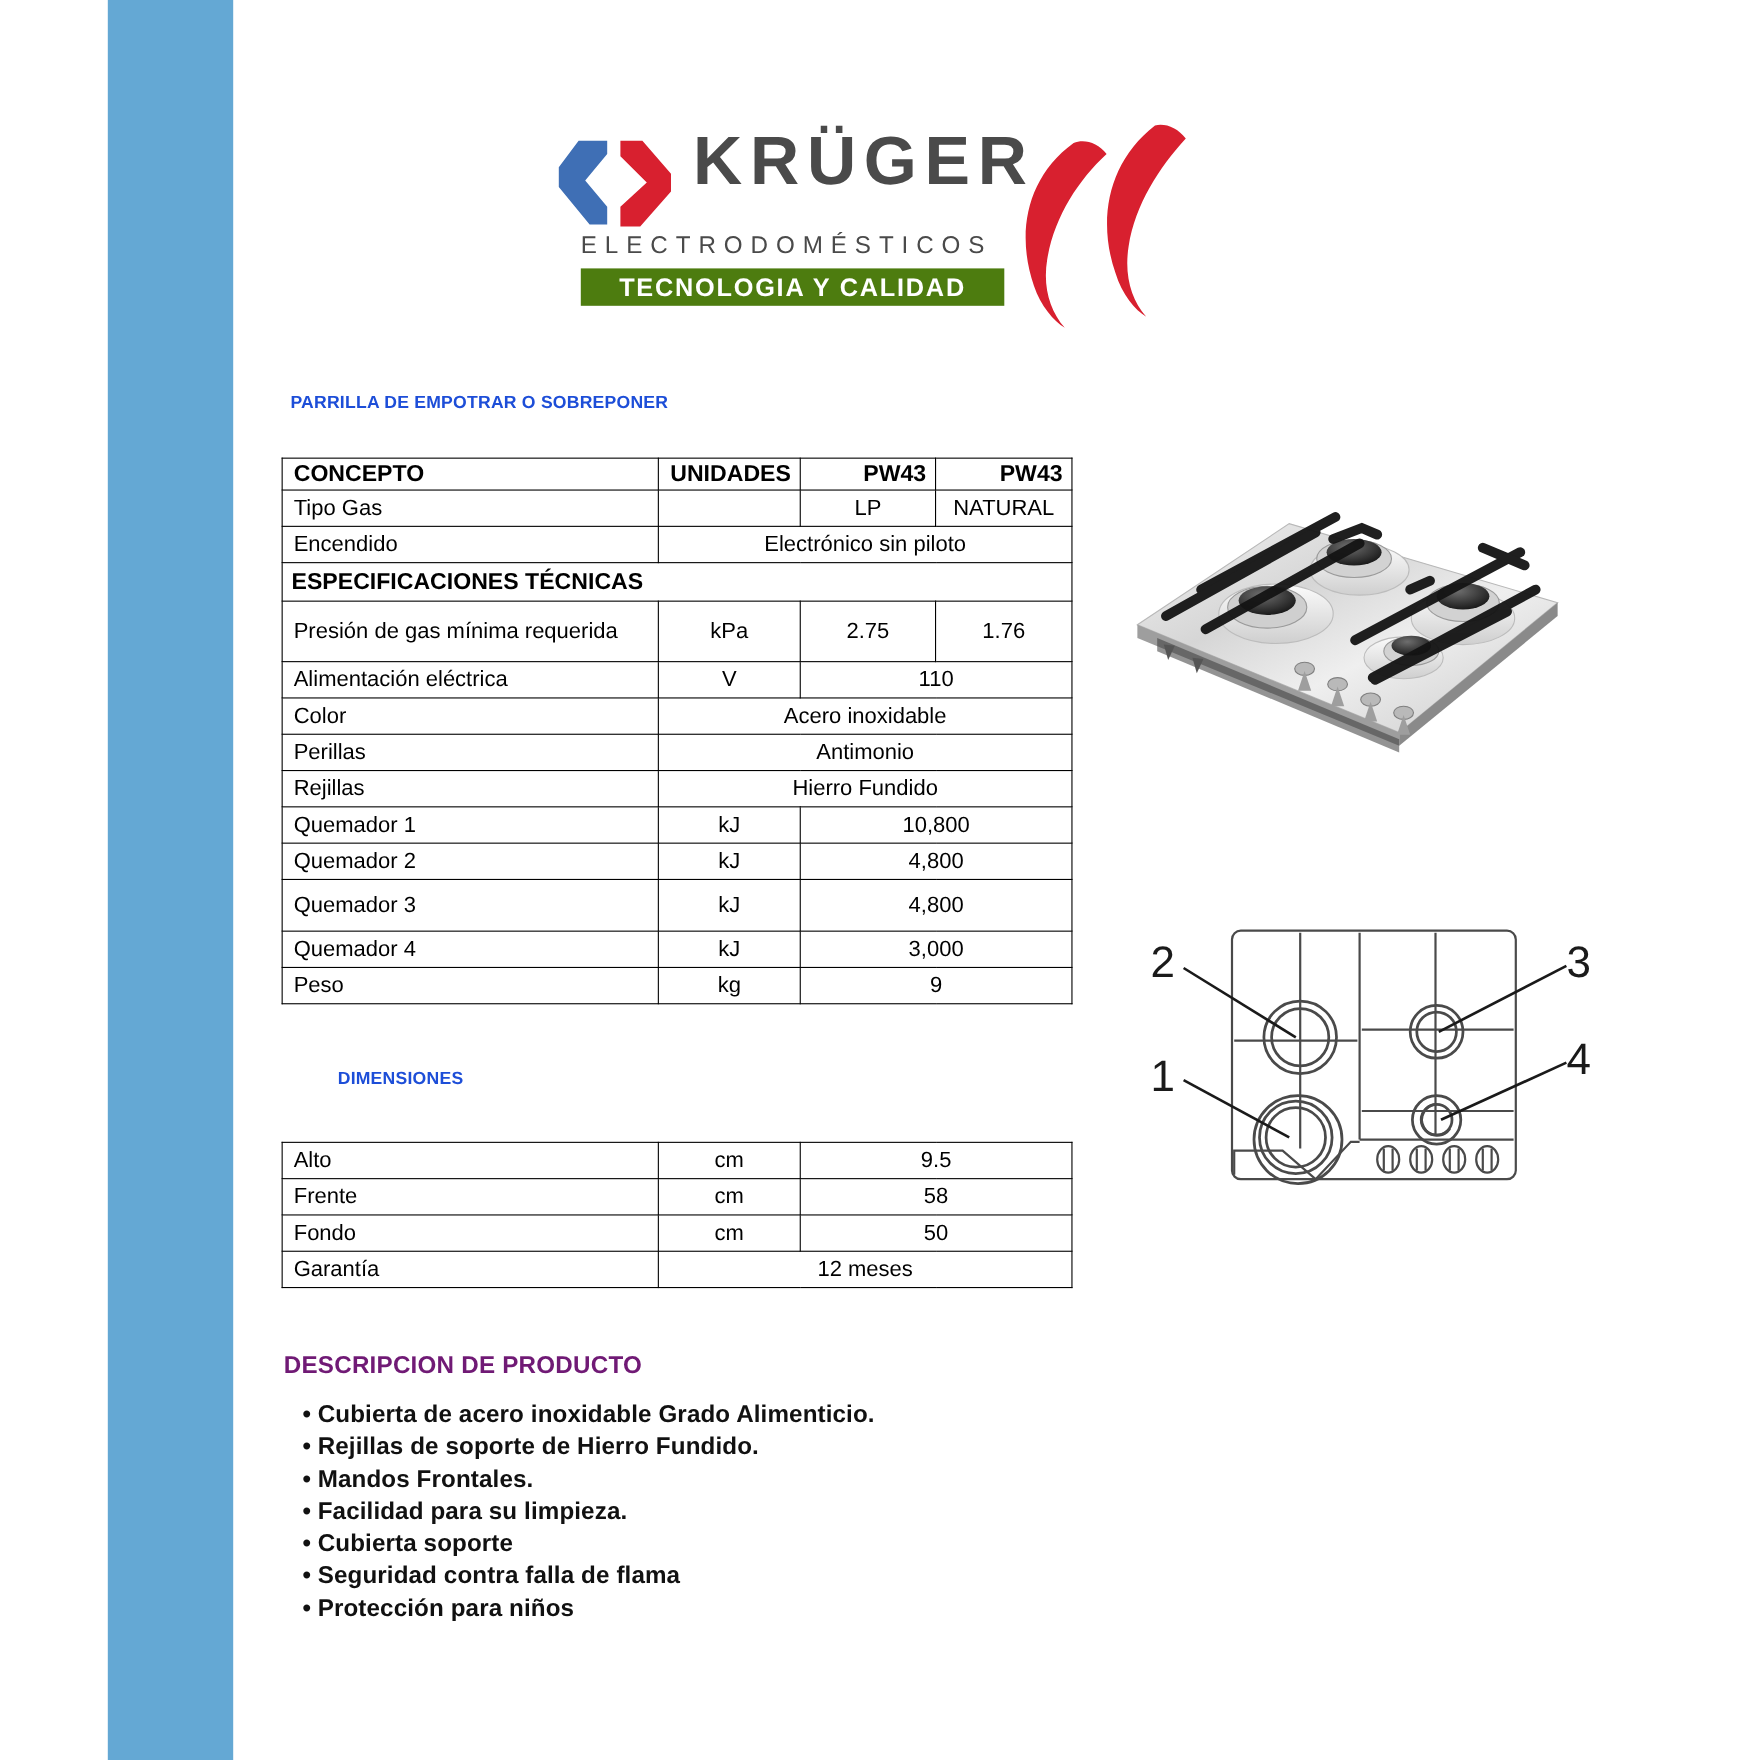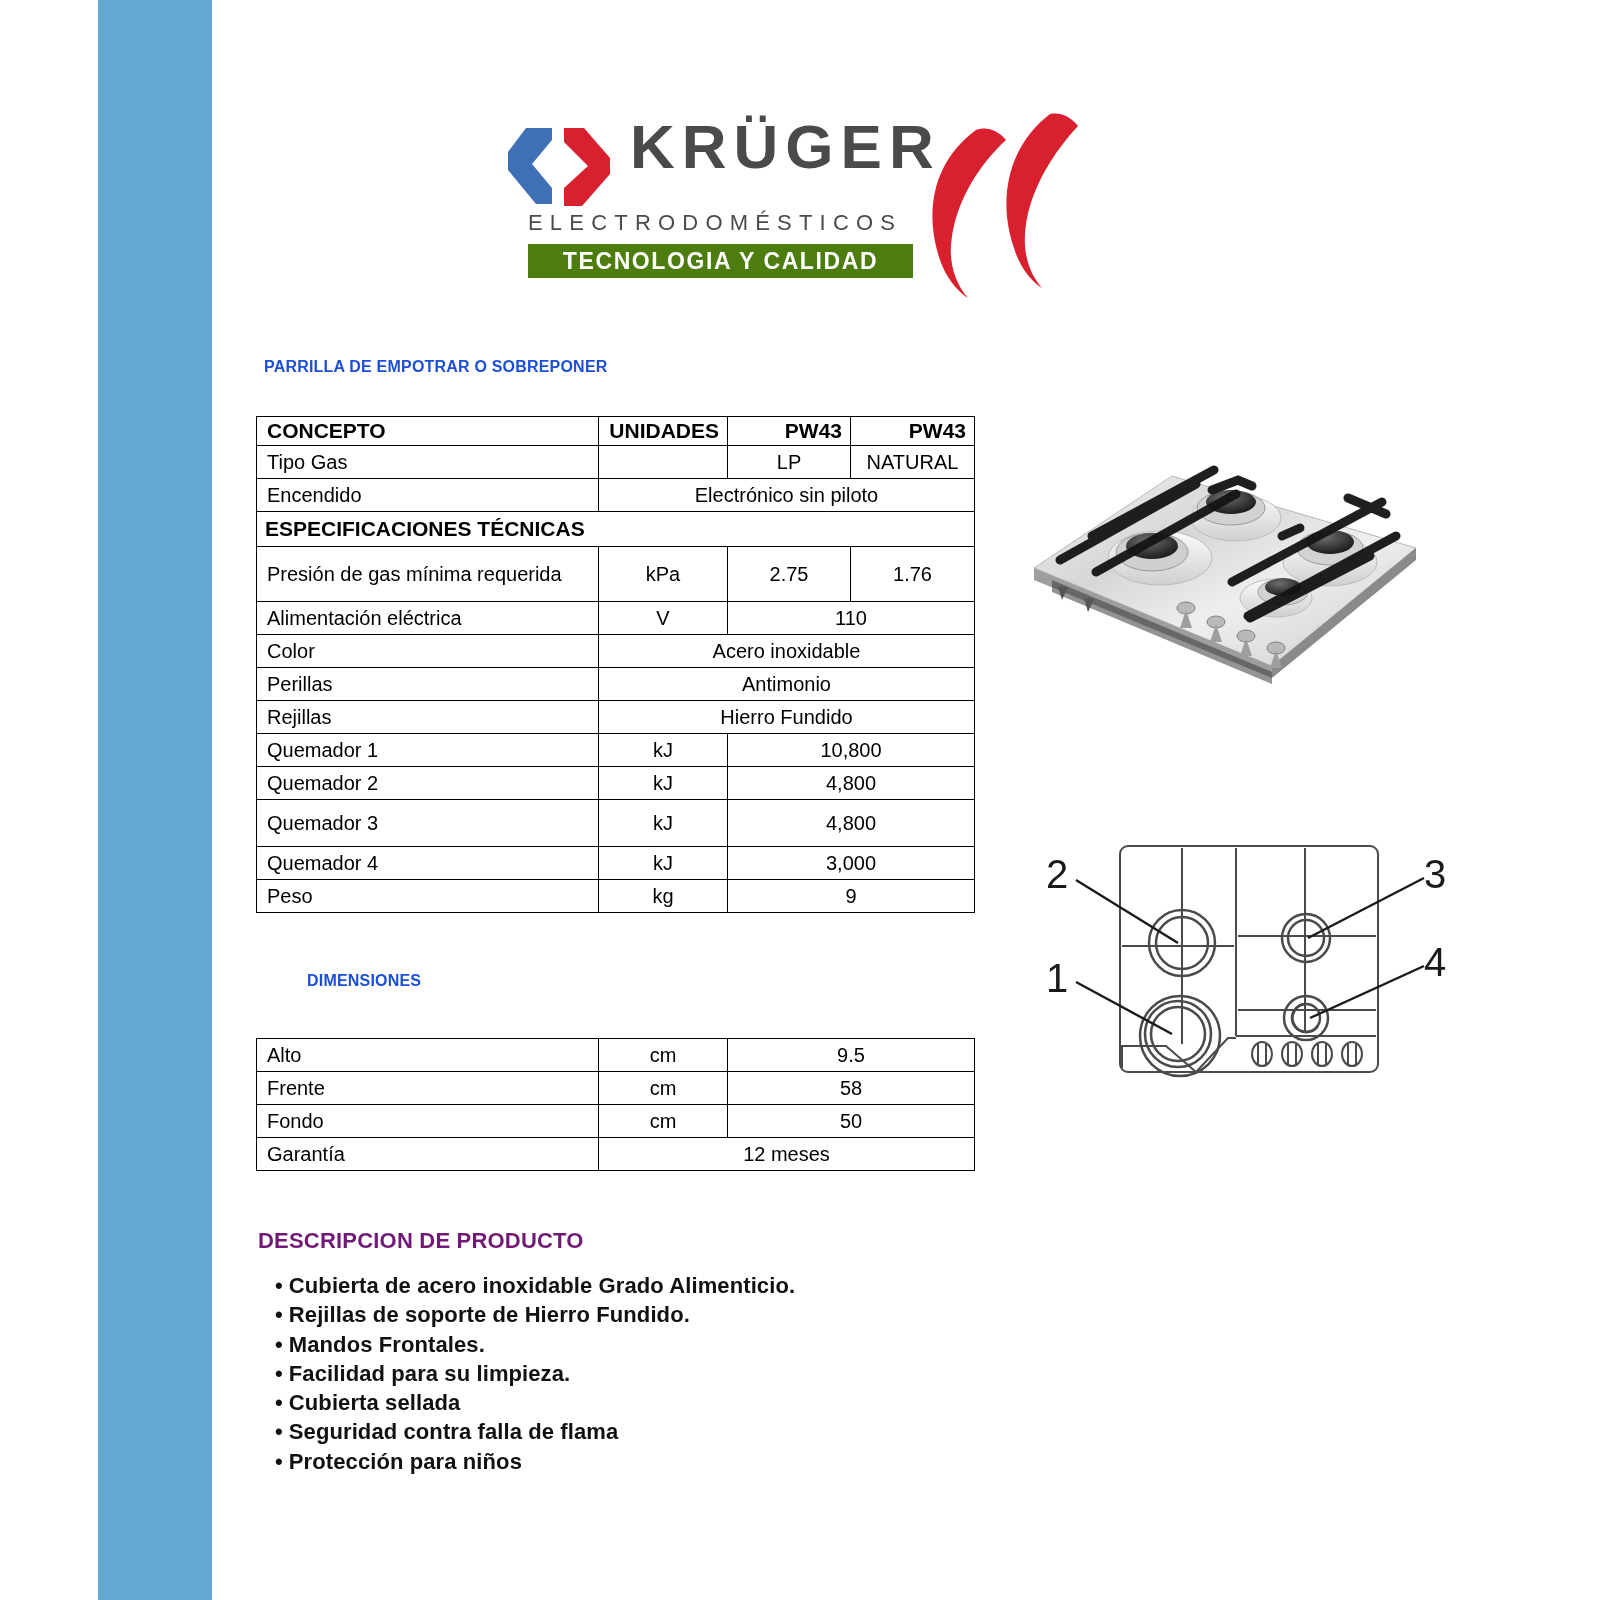--- a/index.html
+++ b/index.html
@@ -454,19 +454,19 @@
     </g>
   </svg>
 
   <div class="desc">
     <div class="desc-title">DESCRIPCION DE PRODUCTO</div>
     <ul>
       <li><span class="b">•</span><span>Cubierta de acero inoxidable Grado Alimenticio.</span></li>
       <li><span class="b">•</span><span>Rejillas de soporte de Hierro Fundido.</span></li>
       <li><span class="b">•</span><span>Mandos Frontales.</span></li>
       <li><span class="b">•</span><span>Facilidad para su limpieza.</span></li>
-      <li><span class="b">•</span><span>Cubierta sellada</span></li>
+      <li><span class="b">•</span><span>Cubierta soporte</span></li>
       <li><span class="b">•</span><span>Seguridad contra falla de flama</span></li>
       <li><span class="b">•</span><span>Protección para niños</span></li>
     </ul>
   </div>
 
 </div>
 
 </body></html>

